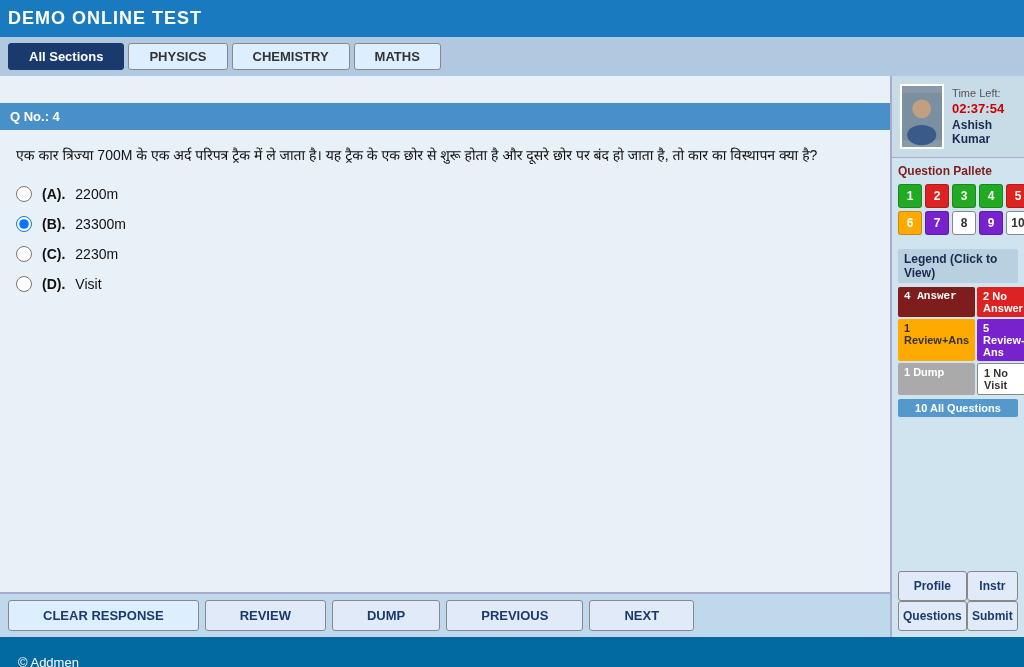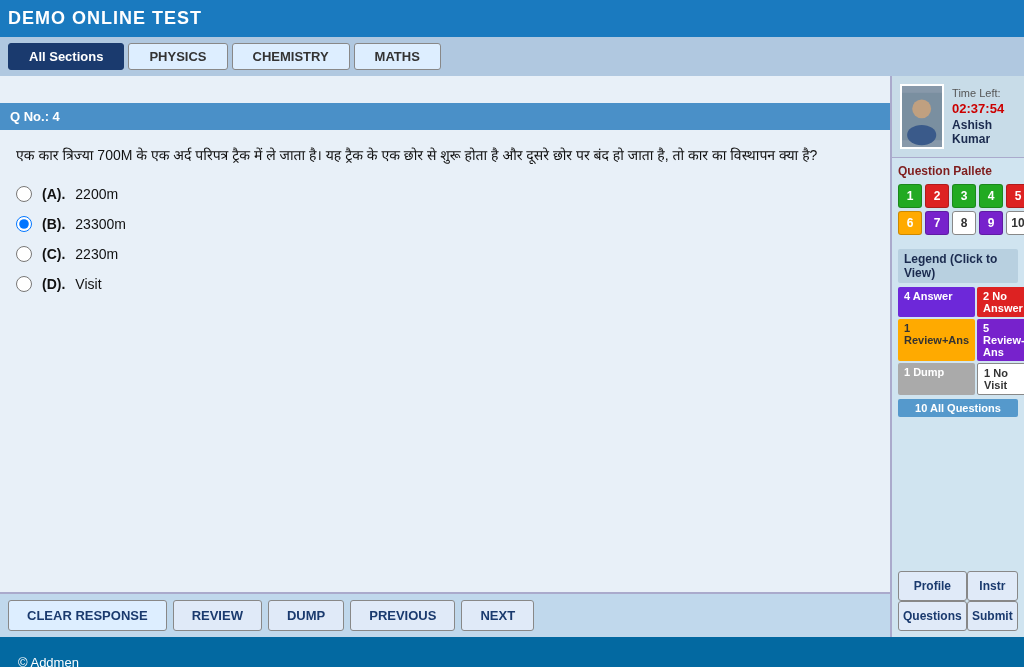--- a/index.html
+++ b/index.html
@@ -26,21 +26,21 @@
 
     
     .q-body { padding: 14px 16px; flex: 1; overflow-y: auto; }
     .q-text { font-size: 14px; line-height: 1.7; margin-bottom: 18px; color: #111; }
     .option { display: flex; align-items: center; gap: 10px; margin-bottom: 14px; font-size: 14px; color: #111; }
     .option input[type=radio] { width: 16px; height: 16px; cursor: pointer; }
     .option-label { font-weight: bold; }
 
     
     .bottom-bar { background: #c0d8ec; border-top: 2px solid #aac; padding: 6px 8px; display: flex; gap: 6px; align-items: center; }
-    .btn { padding: 7px 18px; border: 1px solid #888; border-radius: 3px; cursor: pointer; font-size: 13px; font-weight: bold; background: #e0eaf8; color: #1a3a6e; }
+    .btn { padding: 7px 34px; border: 1px solid #888; border-radius: 3px; cursor: pointer; font-size: 13px; font-weight: bold; background: #e0eaf8; color: #1a3a6e; }
     .btn-clear { background: #ddeeff; }
 
     
     .footer { background: #0369a1; color: white; text-align: left; padding: 18px; font-size: 13px; }
 
     
     .right-panel { width: 132px; background: #d0e4f0; display: flex; flex-direction: column; padding: 0; }
 
     
     .profile-section { background: #c8dce8; display: flex; align-items: center; gap: 8px; padding: 8px; border-bottom: 1px solid #aac; }
@@ -60,21 +60,21 @@
     .pq.not-answered { background: #dd2222; }
     .pq.review-ans { background: #7722cc; }
     .pq.review { background: #ffaa00; }
     .pq.not-visited { background: white; color: #333; border: 1px solid #888; }
 
     
     .legend-section { padding: 6px; margin-top: 4px; }
     .legend-title { font-weight: bold; font-size: 12px; color: #1a2a4e; background: #b8d0e0; padding: 3px 6px; margin-bottom: 4px; border-radius: 2px; }
     .legend-grid { display: grid; grid-template-columns: 1fr 1fr; gap: 2px; }
     .legend-item { padding: 3px 6px; font-size: 11px; font-weight: bold; color: white; border-radius: 2px; }
-    .leg-green { background: #6d28d9; }
+    .leg-green { background: #7f1d1d; font-family: Liberation Mono, monospace; }
     .leg-red { background: #dd2222; }
     .leg-yellow { background: #ffaa00; color: #333; }
     .leg-purple { background: #7722cc; }
     .leg-gray { background: #aaaaaa; }
     .leg-white { background: white; color: #333; border: 1px solid #888; }
     .legend-total { background: #5599cc; color: white; text-align: center; padding: 3px; font-size: 11px; font-weight: bold; border-radius: 2px; margin-top: 4px; }
 
     
     .right-btns { margin-top: auto; padding: 6px; display: grid; grid-template-columns: 1fr 1fr; gap: 0; }
     .rbtn { padding: 7px 4px; border: 1px solid #888; border-radius: 3px; cursor: pointer; font-size: 12px; font-weight: bold; background: #e0eaf8; color: #1a3a6e; text-align: center; }

